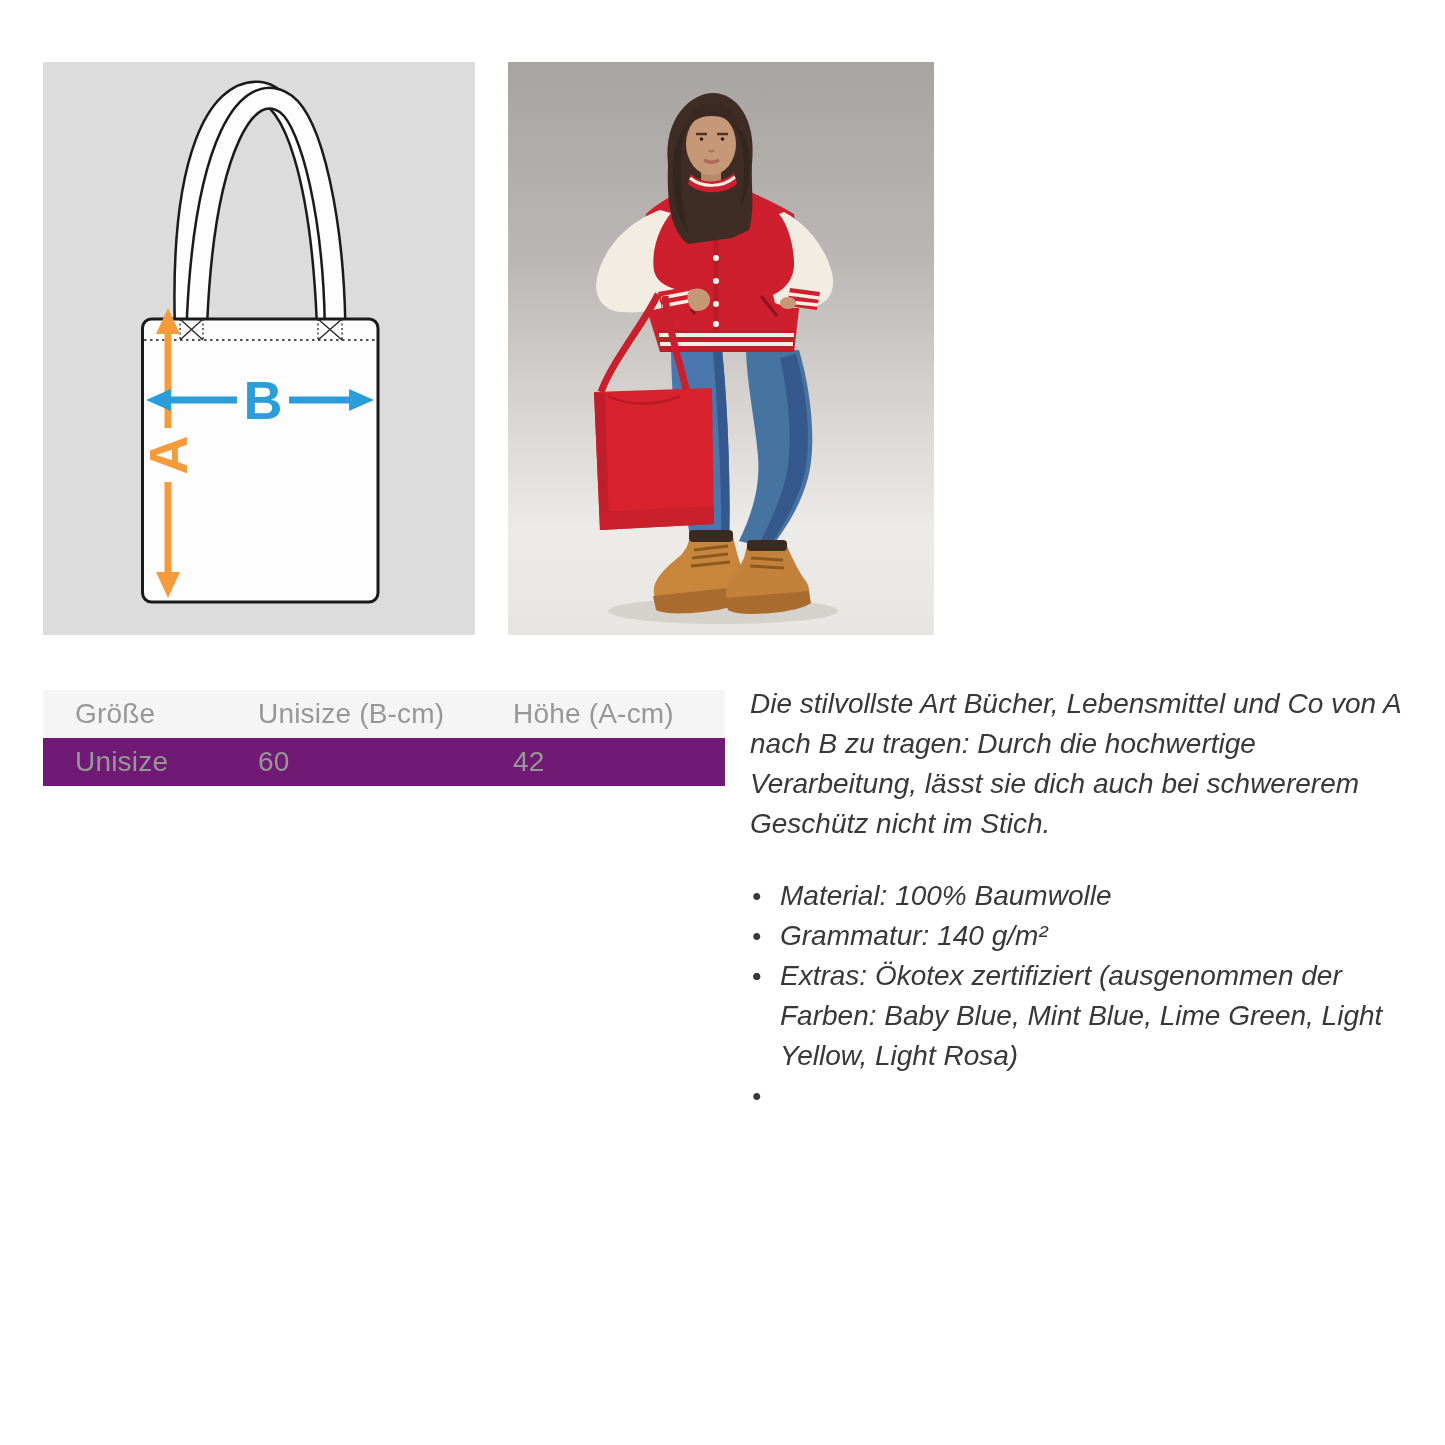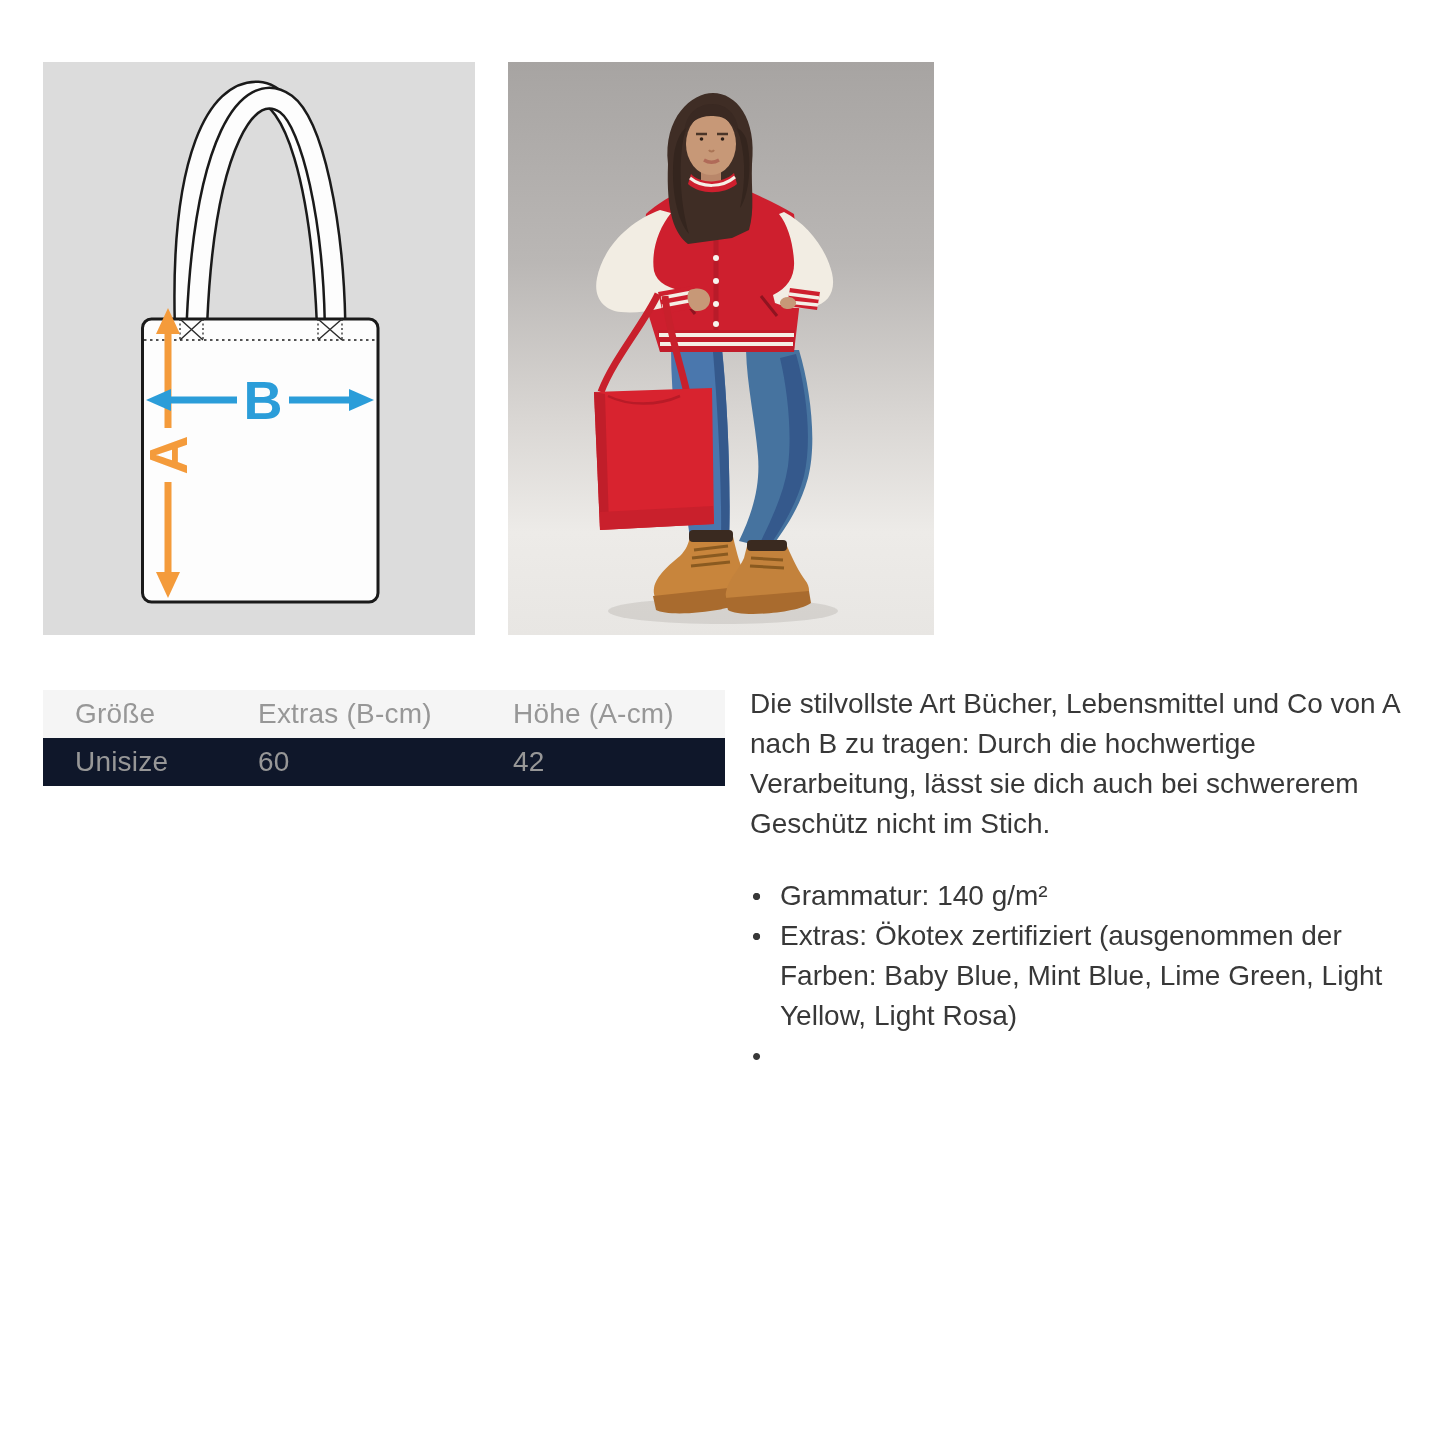--- a/index.html
+++ b/index.html
@@ -9,25 +9,25 @@
 
   
   .diagram-panel { position:absolute; left:43px; top:62px; width:432px; height:573px; background:#dcdcdc; }
   .photo-panel   { position:absolute; left:508px; top:62px; width:426px; height:573px; overflow:hidden; }
   .diagram-panel svg, .photo-panel svg { display:block; }
 
   
   .size-table { position:absolute; left:43px; top:690px; width:682px; font-size:28px; color:#979797; }
   .t-row { display:grid; grid-template-columns:183px 255px 1fr; height:48px; align-items:center; }
   .t-head { background:#f5f5f5; }
-  .t-data { background:#0f172a; }
+  .t-data { background:#701a75; }
   .t-cell { padding-left:32px; white-space:nowrap; letter-spacing:0.2px; }
 
   
-  .description { position:absolute; left:750px; top:684px; width:662px; color:#383838; font-size:28px; line-height:40px; }
+  .description { position:absolute; left:750px; top:684px; width:662px; color:#383838; font-size:28px; line-height:40px;font-style:italic; }
   .description p { margin-bottom:32px; }
   .bullet-list { list-style:none; }
   .bullet-item { position:relative; padding-left:30px; white-space:pre-wrap; }
   .bullet-item .dot { position:absolute; left:2px; top:0; font-size:26px; color:#383838; }
 </style>
 </head>
 <body>
 
 <div class="canvas">
 
@@ -163,34 +163,34 @@
         <path d="M 86,330 L 97,332 L 101,464 L 92,468 Z" fill="#c01e2a"></path>
         <path d="M 92,450 L 205,444 L 206,462 L 92,468 Z" fill="#c9202c"></path>
         <path d="M 100,334 C 120,344 150,344 172,334" stroke="#b81b27" stroke-width="2.5" fill="none"></path>
       </g>
     </svg>
   </div>
 
   <div class="size-table">
     <div class="t-row t-head">
       <div class="t-cell">Größe</div>
-      <div class="t-cell">Extras (B-cm)</div>
+      <div class="t-cell">Unisize (B-cm)</div>
       <div class="t-cell">Höhe (A-cm)</div>
     </div>
     <div class="t-row t-data">
       <div class="t-cell">Unisize</div>
       <div class="t-cell">60</div>
       <div class="t-cell">42</div>
     </div>
   </div>
 
   <div class="description">
     <p>Die stilvollste Art Bücher, Lebensmittel und Co von A nach B zu tragen: Durch die hochwertige Verarbeitung, lässt sie dich auch bei schwererem Geschütz nicht im Stich.</p>
     <ul class="bullet-list">
-      <li class="bullet-item"><span class="dot">•</span></li>
+      <li class="bullet-item"><span class="dot">•</span><span>Material: 100% Baumwolle</span></li>
       <li class="bullet-item"><span class="dot">•</span><span>Grammatur: 140 g/m²</span></li>
       <li class="bullet-item"><span class="dot">•</span></li>
       <li class="bullet-item"><span class="dot">•</span><span>Extras: Ökotex zertifiziert (ausgenommen der Farben: Baby Blue, Mint Blue, Lime Green, Light Yellow, Light Rosa)</span></li>
       <li class="bullet-item"><span class="dot">•</span></li>
     </ul>
   </div>
 
 </div>
 
 </body></html>

